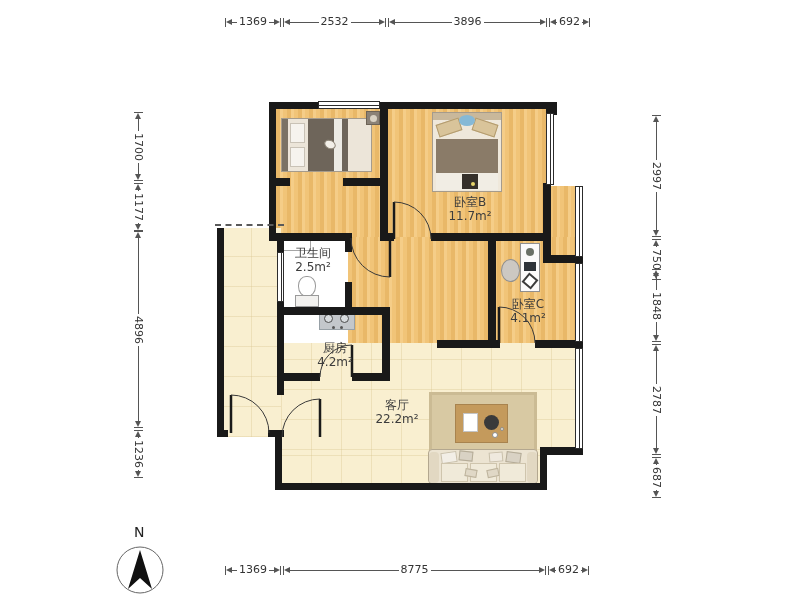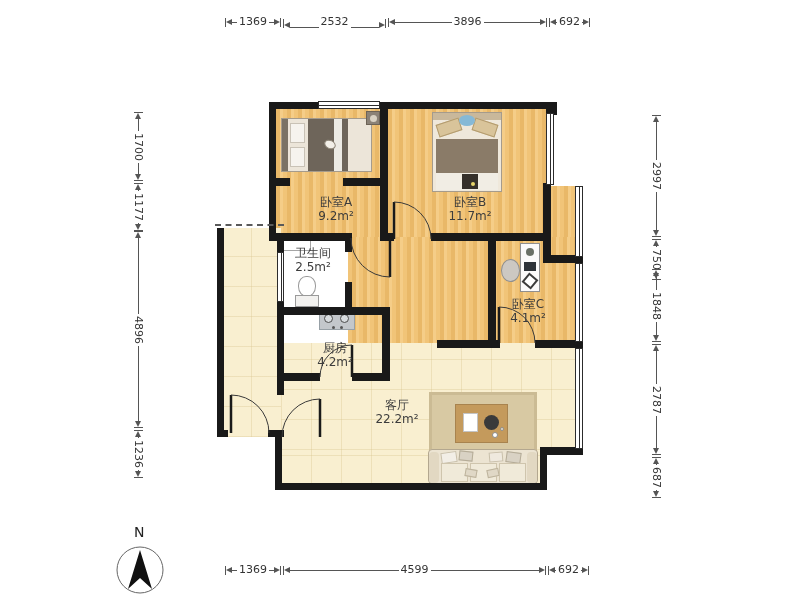--- a/index.html
+++ b/index.html
@@ -188,24 +188,20 @@
     <path d="M394,202 A37,37 0 0 1 431,239" stroke="#3a3a3a" stroke-width="1" fill="none"></path>
 
     <path d="M499,343 L499,307" stroke="#1a1a1a" stroke-width="2.5" fill="none"></path>
     <path d="M499,307 A36,36 0 0 1 535,343" stroke="#3a3a3a" stroke-width="1" fill="none"></path>
 
     <circle cx="140" cy="570" r="23" fill="#ffffff" stroke="#666" stroke-width="1"></circle>
     <polygon points="140,550 128,589 140,578 152,589" fill="#111"></polygon>
   </svg>
   <div class="nlabel" style="left:134px;top:524px;">N</div>
 
-  <div class="rlabel" style="left:300px;top:195px;width:72px;">
-    <div>卧室A</div>
-    <div>9.2m²</div>
-  </div>
   <div class="rlabel" style="left:434px;top:195px;width:72px;">
     <div>卧室B</div>
     <div>11.7m²</div>
   </div>
   <div class="rlabel" style="left:279px;top:246px;width:68px;">
     <div>卫生间</div>
     <div>2.5m²</div>
   </div>
   <div class="rlabel" style="left:502px;top:297px;width:52px;">
     <div>卧室C</div>
@@ -222,21 +218,21 @@
 
   <div class="dh" style="left:225px;top:16px;width:56px;">
     <i class="tk"></i>
       <i class="arw a1"></i>
       <i class="ln"></i>
       <span class="lb">1369</span>
       <i class="ln"></i>
       <i class="arw a2"></i>
       <i class="tk"></i>
   </div>
-  <div class="dh" style="left:283px;top:16px;width:103px;align-items:flex-end;">
+  <div class="dh" style="left:283px;top:16px;width:103px;">
     <i class="tk"></i>
       <i class="arw a1"></i>
       <i class="ln"></i>
       <span class="lb">2532</span>
       <i class="ln"></i>
       <i class="arw a2"></i>
       <i class="tk"></i>
   </div>
   <div class="dh" style="left:388px;top:16px;width:159px;">
     <i class="tk"></i>
@@ -263,21 +259,21 @@
       <i class="ln"></i>
       <span class="lb">1369</span>
       <i class="ln"></i>
       <i class="arw a2"></i>
       <i class="tk"></i>
   </div>
   <div class="dh" style="left:283px;top:564px;width:263px;">
     <i class="tk"></i>
       <i class="arw a1"></i>
       <i class="ln"></i>
-      <span class="lb">4599</span>
+      <span class="lb">8775</span>
       <i class="ln"></i>
       <i class="arw a2"></i>
       <i class="tk"></i>
   </div>
   <div class="dh" style="left:548px;top:564px;width:28px;">
     <i class="tk"></i>
       <i class="arw a1"></i>
       <i class="ln"></i>
       <span class="lb">692</span>
       <i class="ln"></i>

